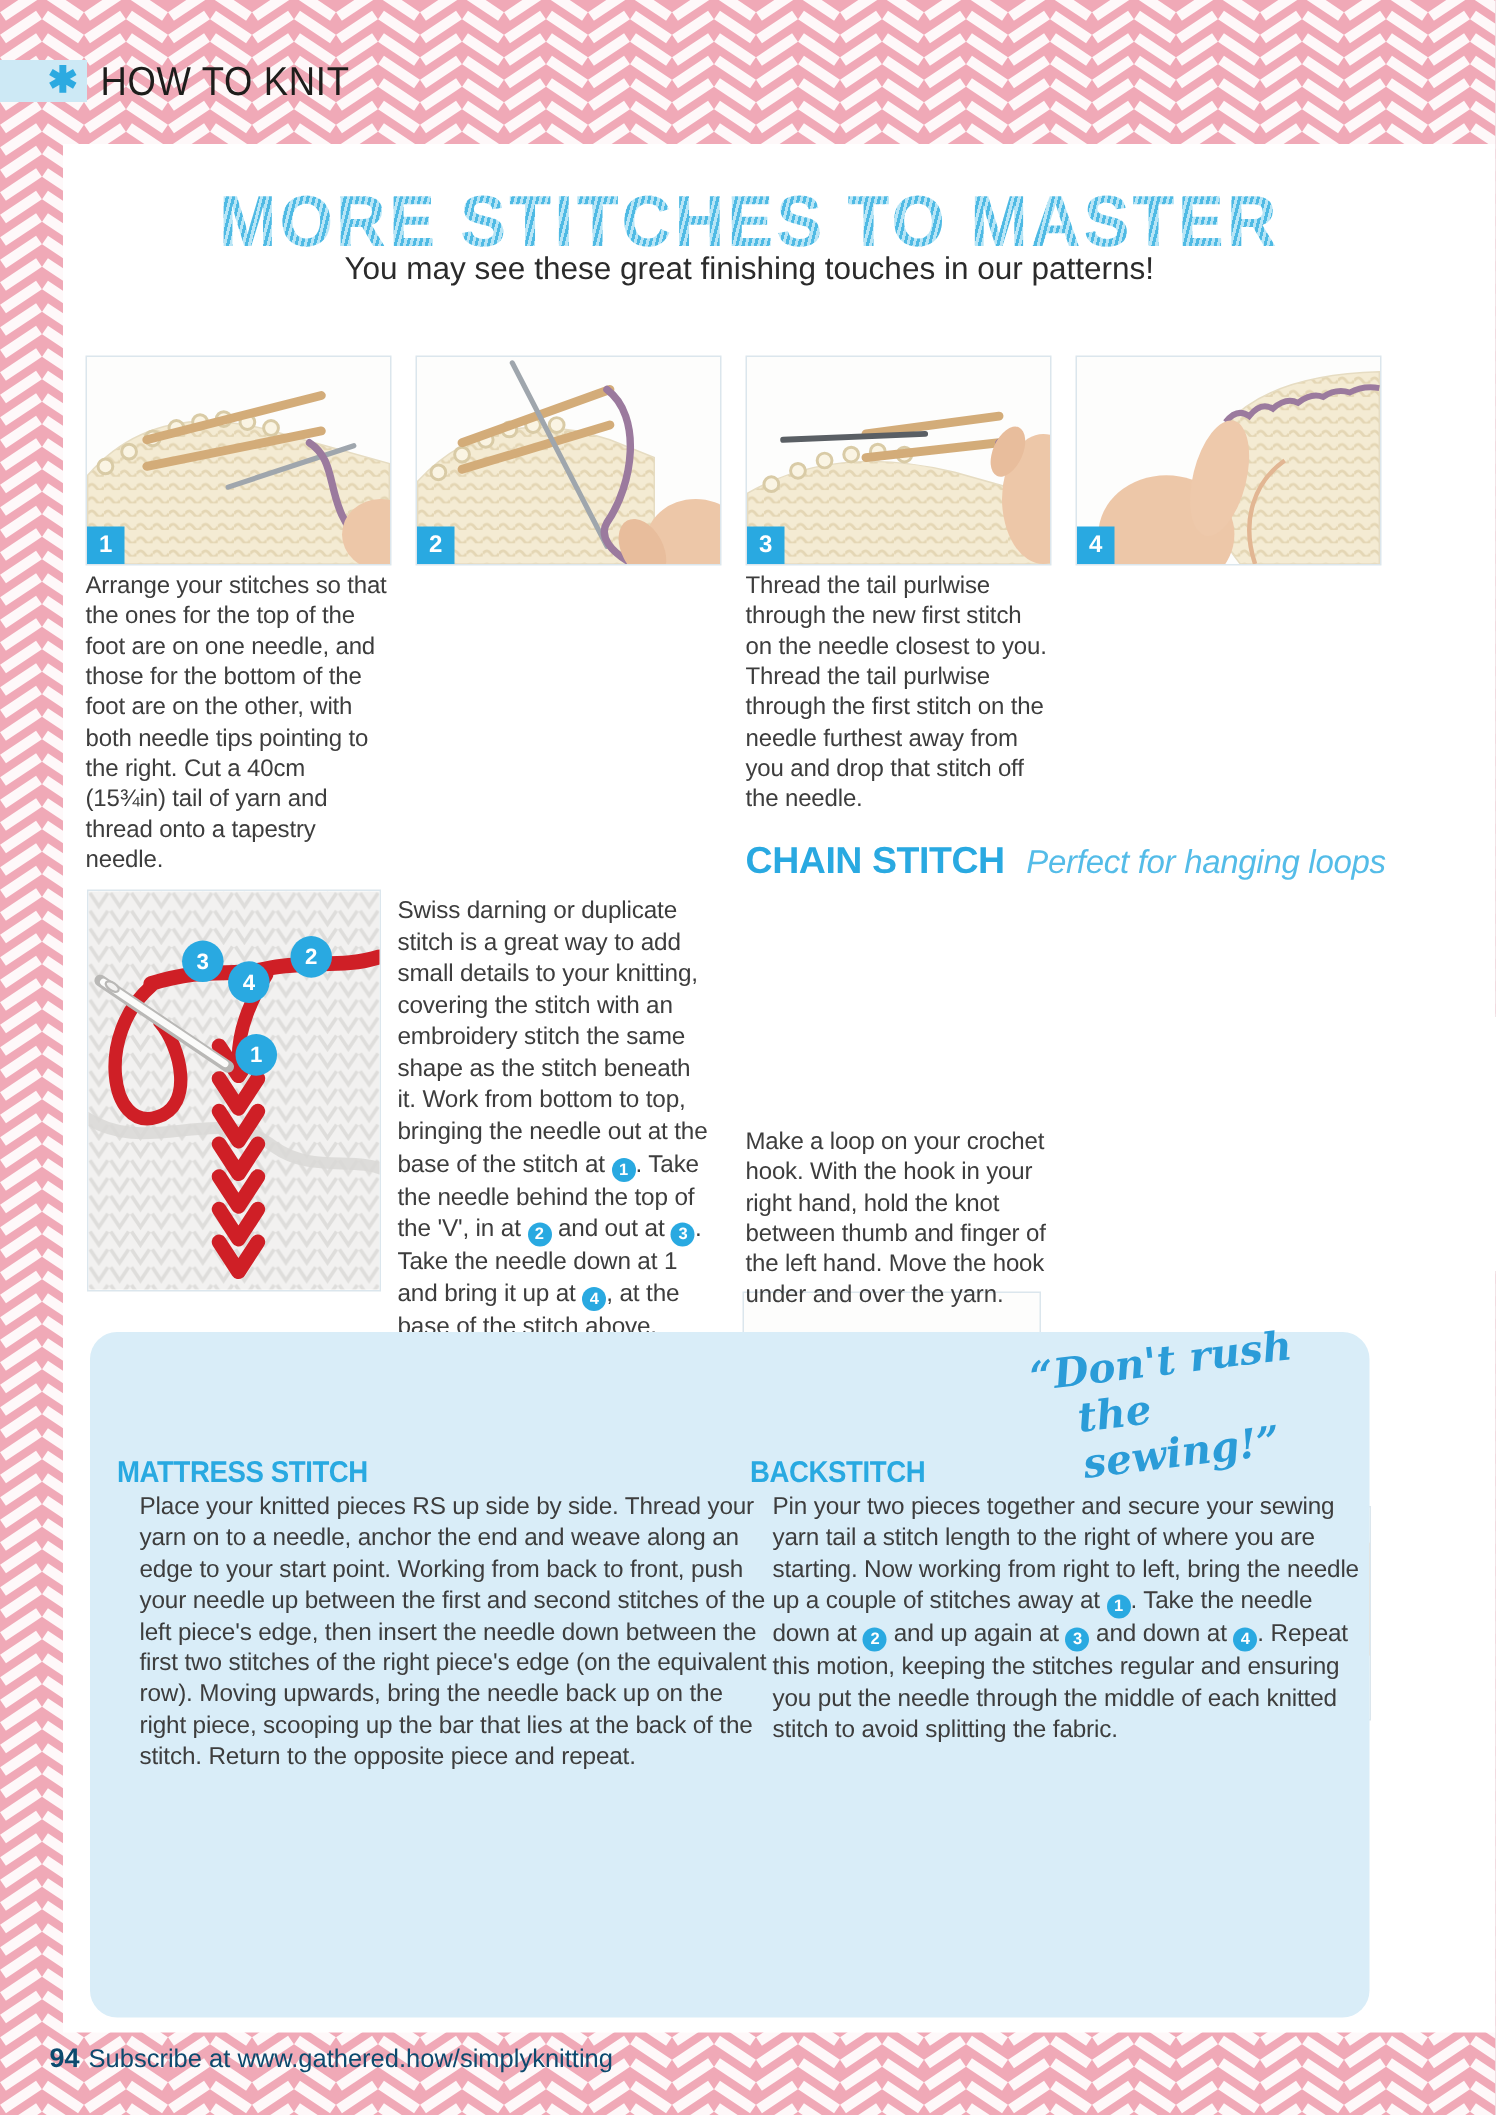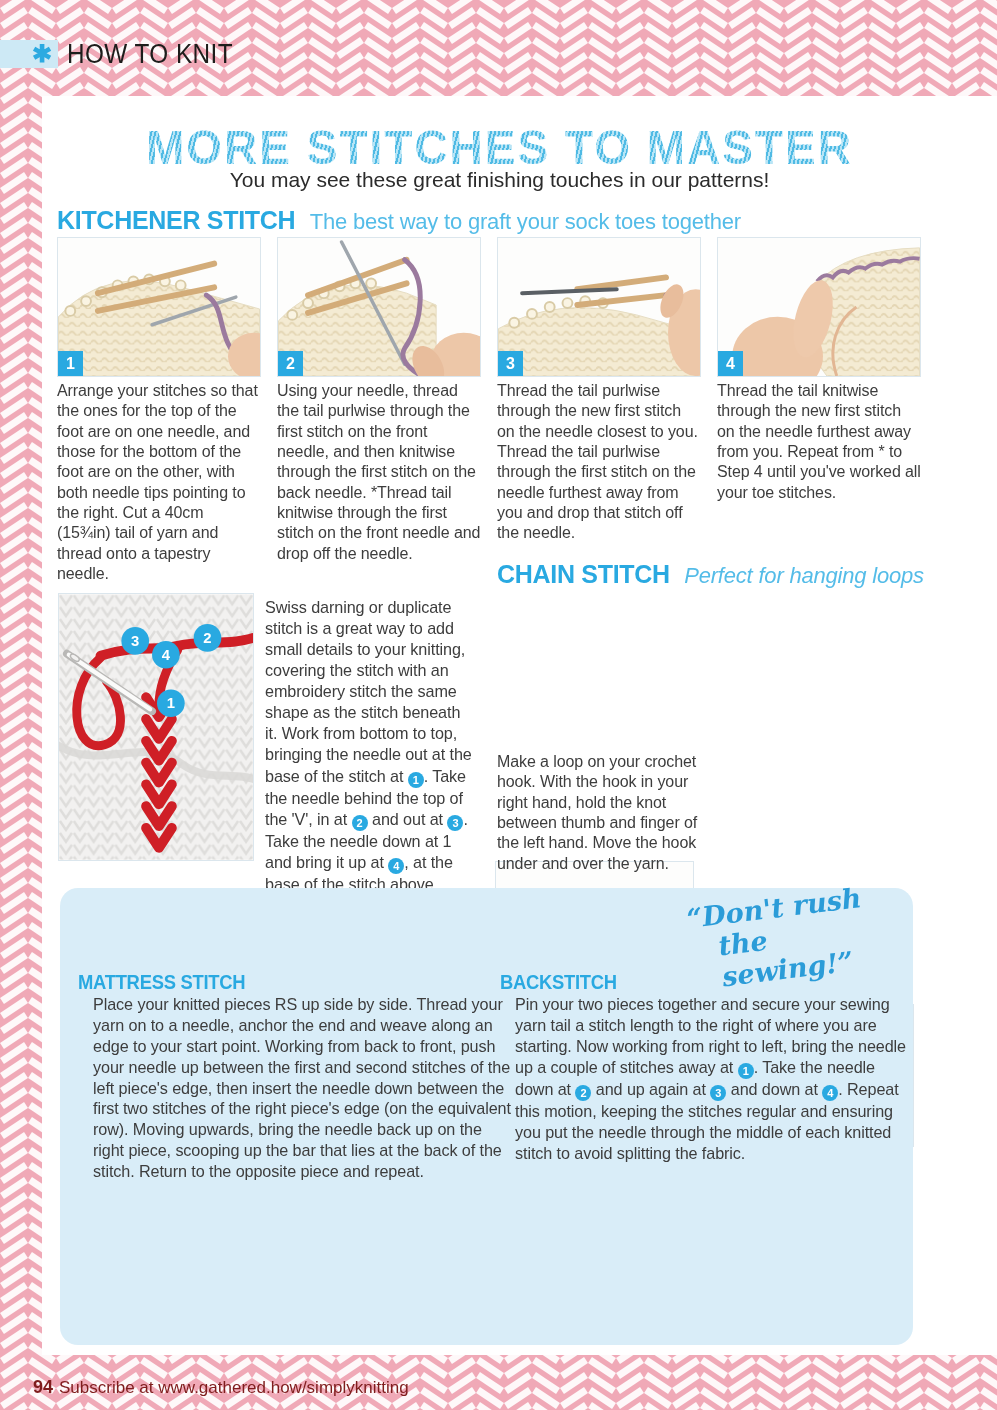--- a/index.html
+++ b/index.html
@@ -49,21 +49,21 @@
   .panel-title{left:78px;top:896px;font-size:40px;letter-spacing:1px;}
   .panel-sub{left:80px;top:941px;font-size:22px;color:#54bce8;}
   .quote{left:690px;top:890px;width:215px;transform:rotate(-7deg);color:#2b9cd8;
          font-family:"DejaVu Serif",serif;font-style:italic;font-weight:bold;font-size:27px;
          line-height:1.15;}
   .quote .l2{display:block;padding-left:28px;}
   .mini-head{font-size:20px;font-weight:800;color:#29a9e1;letter-spacing:-.3px;
              transform:scaleX(.92);transform-origin:left center;white-space:nowrap;}
   .panel-body{font-size:16.2px;line-height:1.29;color:#3d3d3d;letter-spacing:-.1px;margin-left:15px;}
 
-  .footer{left:33px;top:1362px;font-size:17px;color:#7f1d1d;z-index:2;margin-top:15px;}
+  .footer{left:33px;top:1362px;font-size:17px;color:#0c4a6e;z-index:2;}
   .footer b{font-size:18px;margin-right:6px;}
 </style>
 </head>
 <body>
 
 <div class="page">
 
   <svg class="bg-svg" width="997" height="1410">
     <defs>
       <pattern id="hb" width="56" height="30" patternUnits="userSpaceOnUse">
@@ -86,24 +86,20 @@
   <div class="abs howto-chip">
     <div class="chip-rect">
       <span class="chip-ast">✱</span>
     </div>
     <span class="howto-label">HOW TO KNIT</span>
   </div>
 
   <div class="abs big-title striped">MORE STITCHES TO MASTER</div>
   <div class="abs subtitle">You may see these great finishing touches in our patterns!</div>
 
-  <div class="abs" style="left:57px;top:206px;white-space:nowrap;">
-    <span class="sec-head">KITCHENER STITCH</span>
-    <span class="tagline" style="margin-left:10px;">The best way to graft your sock toes together</span>
-  </div>
 
   <div class="abs k-col" style="left:57px;top:237px;">
     <div class="photo k-photo">
       <svg viewBox="0 0 204 140">
         <defs>
             <pattern id="kn1" width="11" height="9" patternUnits="userSpaceOnUse">
           <rect width="11" height="9" fill="#f4ebd3"></rect>
           <path d="M0,7 Q2.75,3 5.5,7 T11,7" fill="none" stroke="#e4d6b4" stroke-width="1.8"></path>
         </pattern>
           </defs>
@@ -155,21 +151,20 @@
           <line x1="30" y1="58" x2="130" y2="22"></line>
           <line x1="30" y1="76" x2="130" y2="46"></line>
         </g>
         <line x1="64" y1="4" x2="128" y2="128" stroke="#9fa6ad" stroke-width="3.5" stroke-linecap="round"></line>
         <path d="M128,22 C152,40 146,86 128,112 C122,122 132,132 142,138" stroke="#9b7a9e" stroke-width="5" fill="none" stroke-linecap="round"></path>
         <ellipse cx="188" cy="126" rx="34" ry="30" fill="#edc7a8"></ellipse>
         <ellipse cx="152" cy="130" rx="14" ry="22" fill="#e8bd9c" transform="rotate(-28 152 130)"></ellipse>
       </svg>
       <div class="badge">2</div>
     </div>
-    <div class="caption k-caption">Using your needle, thread the tail purlwise through the first stitch on the front needle, and then knitwise through the first stitch on the back needle. *Thread tail knitwise through the first stitch on the front needle and drop off the needle.</div>
   </div>
 
   <div class="abs k-col" style="left:497px;top:237px;">
     <div class="photo k-photo">
       <svg viewBox="0 0 204 140">
         <defs>
             <pattern id="kn3" width="11" height="9" patternUnits="userSpaceOnUse">
           <rect width="11" height="9" fill="#f4ebd3"></rect>
           <path d="M0,7 Q2.75,3 5.5,7 T11,7" fill="none" stroke="#e4d6b4" stroke-width="1.8"></path>
         </pattern>
@@ -211,21 +206,20 @@
         <path d="M204,10 L204,140 L110,140 Q70,90 100,46 Q130,12 204,10 Z" fill="url(#kn4)" stroke="#e6dcc2"></path>
         <g fill="none" stroke="#9b7a9e" stroke-width="4">
           <path d="M100,44 q8,-10 16,-4 q8,-10 16,-5 q9,-8 17,-4 q9,-7 17,-4 q9,-6 18,-3 q9,-5 20,-3"></path>
         </g>
         <ellipse cx="60" cy="120" rx="46" ry="40" fill="#edc7a8"></ellipse>
         <ellipse cx="96" cy="82" rx="18" ry="40" fill="#eec9ab" transform="rotate(14 96 82)"></ellipse>
         <path d="M120,140 C110,110 120,84 140,70" stroke="#e2b693" stroke-width="3" fill="none"></path>
       </svg>
       <div class="badge">4</div>
     </div>
-    <div class="caption k-caption">Thread the tail knitwise through the new first stitch on the needle furthest away from you. Repeat from * to Step 4 until you've worked all your toe stitches.</div>
   </div>
 
 
   <div class="abs photo" style="left:58px;top:593px;width:196px;height:268px;">
     <svg viewBox="0 0 196 268">
       <defs>
           <pattern id="dupk" width="14" height="12" patternUnits="userSpaceOnUse">
         <rect width="14" height="12" fill="#f2f1f0"></rect>
         <path d="M1,1 L7,10 L13,1" fill="none" stroke="#dedddb" stroke-width="2.4"></path>
       </pattern>

